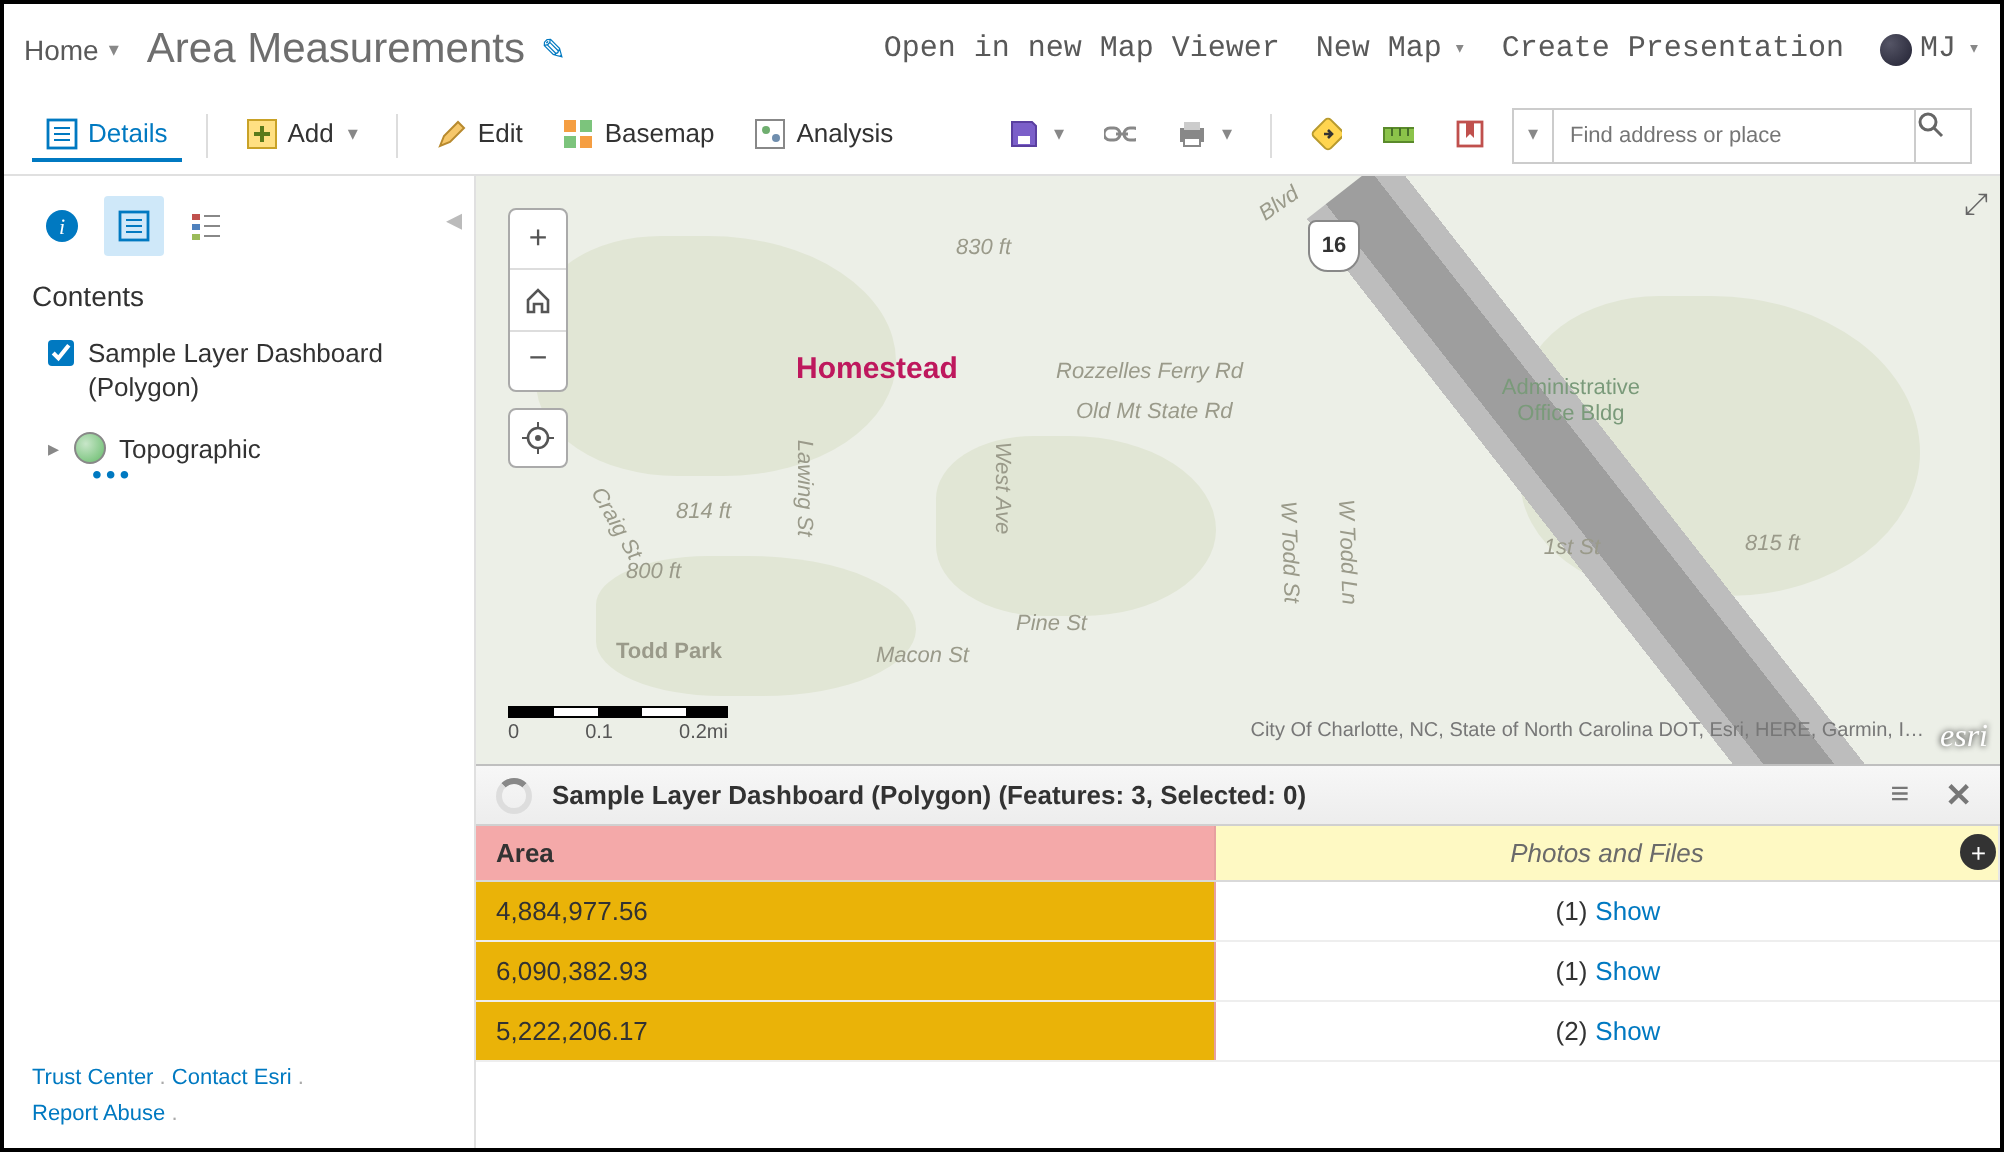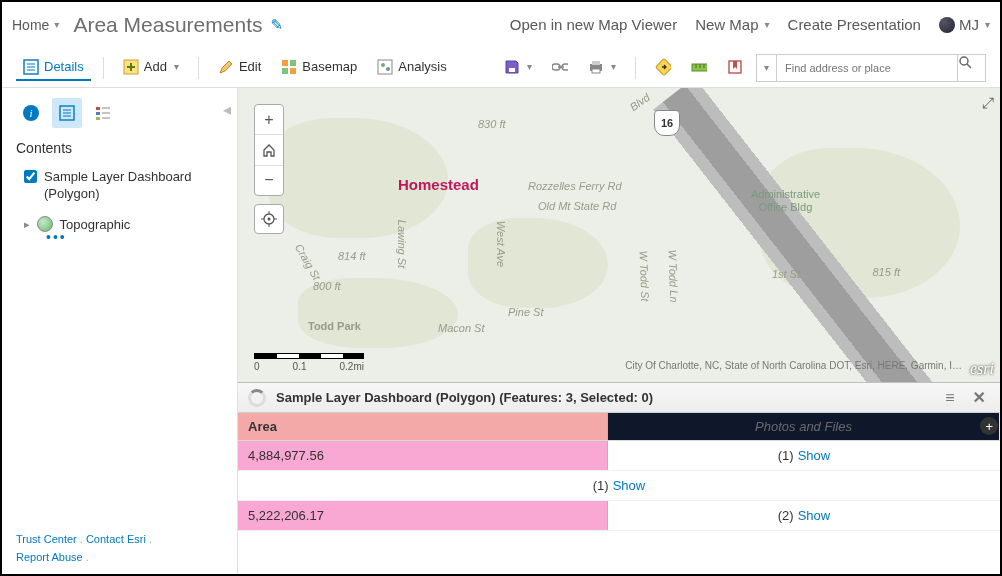--- a/index.html
+++ b/index.html
@@ -5,21 +5,21 @@
 * { box-sizing: border-box; margin: 0; padding: 0; }
 body { font-family: "Segoe UI", Arial, sans-serif; font-size: 13px; color: #323232; background: #fff; }
 .app { width: 1002px; height: 576px; border: 2px solid #000; display: flex; flex-direction: column; overflow: hidden; }
 
 .header { display: flex; align-items: center; height: 46px; padding: 4px 10px; border-bottom: 1px solid transparent; }
 .home-link { color: #595959; font-size: 14px; display: flex; align-items: center; gap: 3px; cursor: pointer; }
 .title { font-size: 21px; font-weight: 300; color: #6e6e6e; margin-left: 14px; display: flex; align-items: center; gap: 8px; }
 .pencil { color: #0079c1; font-size: 15px; cursor: pointer; }
 .header-spacer { flex: 1; }
 .header-right { display: flex; align-items: center; gap: 18px; font-size: 15px; color: #595959; }
-.hdr-link { cursor: pointer; display: flex; align-items: center; gap: 4px; }
+.hdr-link { cursor: pointer; display: flex; align-items: center; gap: 4px; font-family: Liberation Mono, monospace; }
 .avatar { width: 16px; height: 16px; border-radius: 50%; background: radial-gradient(circle at 30% 30%, #556, #223); display: inline-block; }
 .chev { font-size: 10px; color: #888; margin-left: 2px; }
 
 .toolbar { display: flex; align-items: center; height: 40px; padding: 0 14px; border-bottom: 1px solid #e0e0e0; gap: 6px; }
 .tbtn { display: flex; align-items: center; gap: 5px; padding: 4px 7px; cursor: pointer; font-size: 13px; color: #323232; border-bottom: 2px solid transparent; }
 .tbtn.active { border-bottom: 2px solid #0079c1; color: #0079c1; }
 .tsep { width: 1px; height: 22px; background: #ddd; margin: 0 6px; }
 .ticon { width: 16px; height: 16px; display: inline-flex; align-items: center; justify-content: center; }
 .toolbar-spacer { flex: 1; }
 .search-wrap { display: flex; align-items: center; border: 1px solid #ccc; height: 28px; }
@@ -64,29 +64,29 @@
 .scalebar .ticks { display: flex; justify-content: space-between; width: 110px; }
 .attrib { position: absolute; right: 6px; bottom: 4px; font-size: 10px; color: #777; display: flex; gap: 8px; }
 .esri-logo { font-family: Georgia, serif; font-style: italic; font-size: 16px; color: #fff; text-shadow: 0 0 3px #000; }
 .expand-ic { position: absolute; top: 6px; right: 6px; color: #666; cursor: pointer; font-size: 15px; }
 
 .attr-table { height: 192px; border-top: 1px solid #bfbfbf; display: flex; flex-direction: column; }
 .attr-hd { height: 30px; background: linear-gradient(#f7f7f7,#ededed); border-bottom: 1px solid #d0d0d0; display: flex; align-items: center; padding: 0 10px; gap: 10px; font-size: 13px; font-weight: 600; color: #323232; }
 .spinner { width: 18px; height: 18px; border: 3px solid #ddd; border-top-color: #888; border-radius: 50%; }
 .attr-hd-spacer { flex: 1; }
 .hd-icon { color: #777; cursor: pointer; font-size: 16px; padding: 0 4px; }
-.cols { display: flex; height: 28px; border-bottom: 1px solid #d9d9d9; font-style: italic; color: #6a6a6a; background: #0f172a; position: relative; }
+.cols { display: flex; height: 28px; border-bottom: 1px solid #d9d9d9; font-style: italic; color: #6a6a6a; background: #fef9c3; position: relative; }
 .col { display: flex; align-items: center; border-right: 1px solid #e7e7e7; padding: 0 10px; }
 .col.area { width: 370px; background: #f4a9a9; font-style: normal; font-weight: 600; color: #333; border-right: 1px solid #e7a0a0; }
 .col.photos { flex: 1; justify-content: center; }
 .addcol { position: absolute; right: 2px; top: 4px; width: 18px; height: 18px; background: #333; color: #fff; border-radius: 50%; display: flex; align-items: center; justify-content: center; font-size: 13px; cursor: pointer; }
 .rows { flex: 1; overflow: auto; }
 .trow { display: flex; height: 30px; border-bottom: 1px solid #eee; }
 .tcell { padding: 0 10px; display: flex; align-items: center; }
-.tcell.area { width: 370px; background: #f9a8d4; border-right: 1px solid #e7a0a0; }
+.tcell.area { width: 370px; background: #eab308; border-right: 1px solid #e7a0a0; }
 .tcell.photos { flex: 1; justify-content: center; gap: 4px; }
 .tcell.photos .cnt { color: #333; }
 .tcell.photos .show { color: #0079c1; cursor: pointer; }
 svg { display: block; }
 </style>
 </head>
 <body>
 
 <div class="app">
 
@@ -375,20 +375,21 @@
         </div>
         <div class="rows">
           <div class="trow">
             <div class="tcell area">4,884,977.56</div>
             <div class="tcell photos">
                 <span class="cnt">(1)</span> 
                 <span class="show">Show</span>
               </div>
           </div>
           <div class="trow">
+            <div class="tcell area">6,090,382.93</div>
             <div class="tcell photos">
                 <span class="cnt">(1)</span> 
                 <span class="show">Show</span>
               </div>
           </div>
           <div class="trow">
             <div class="tcell area">5,222,206.17</div>
             <div class="tcell photos">
                 <span class="cnt">(2)</span> 
                 <span class="show">Show</span>

